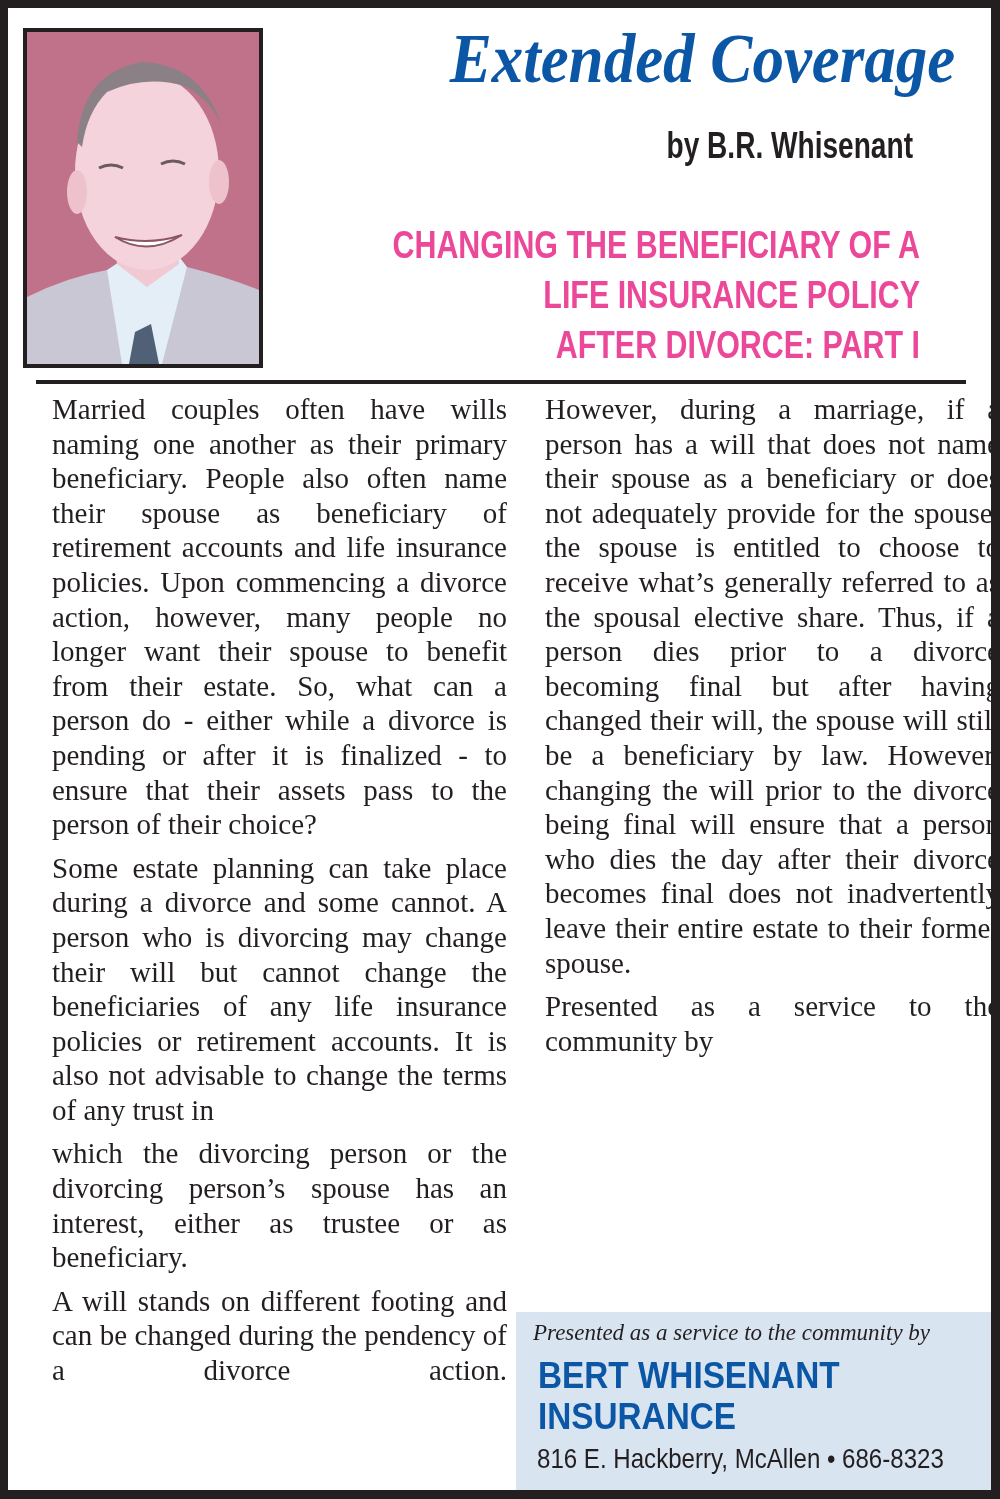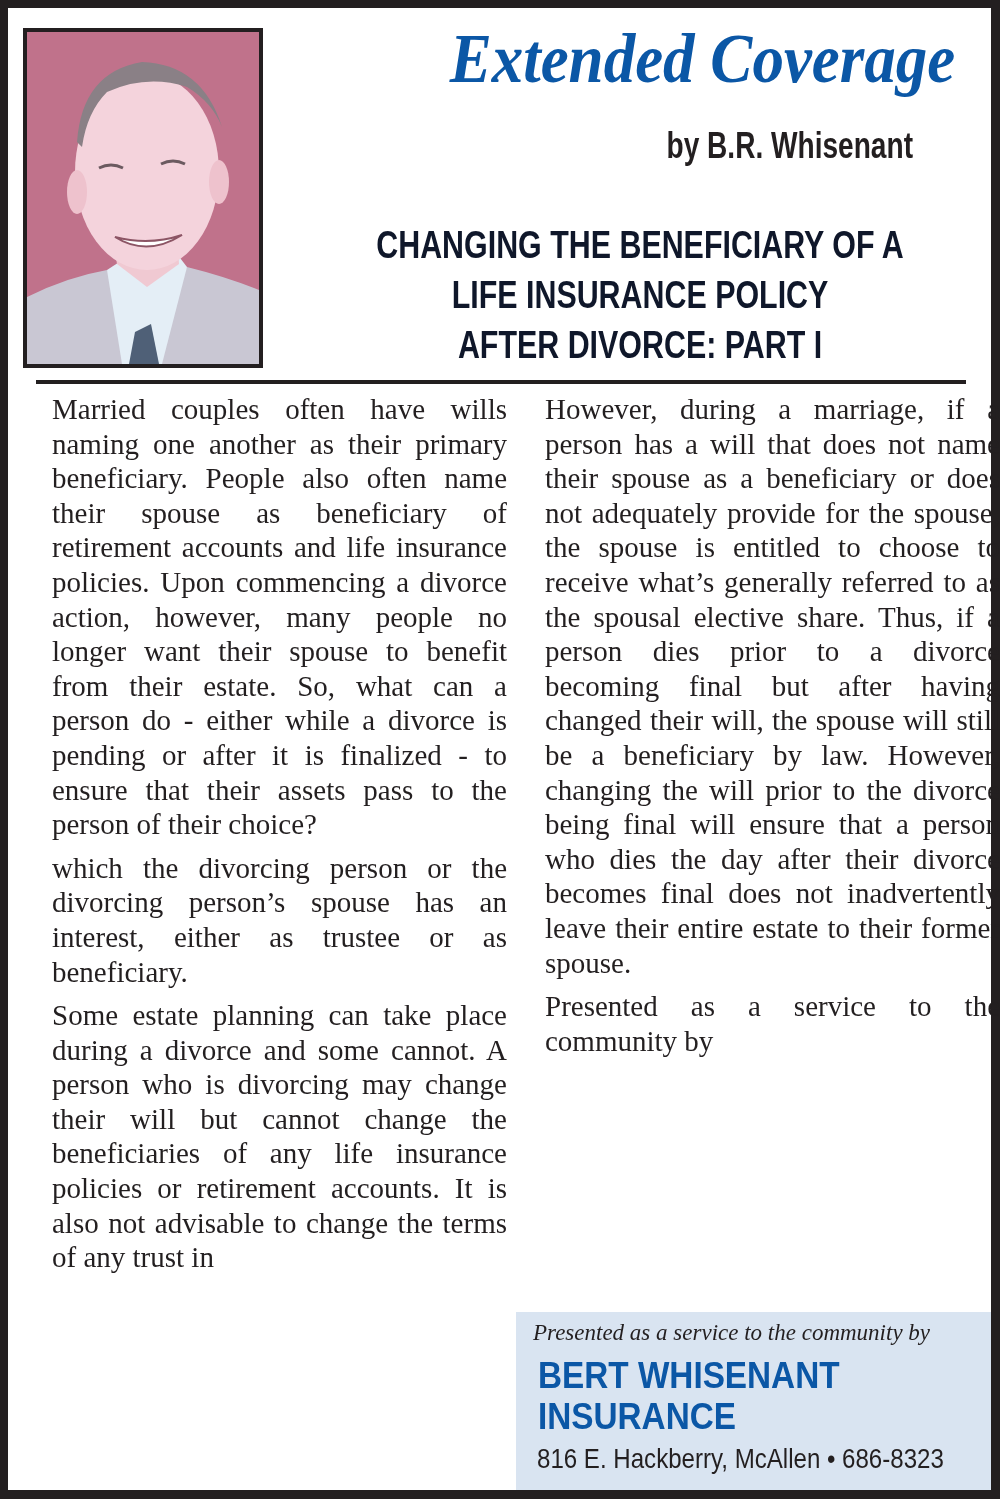--- a/index.html
+++ b/index.html
@@ -28,23 +28,23 @@
       letter-spacing: 0px; transform: scaleX(0.9); transform-origin: center;
       white-space: nowrap; margin-left: 6px;
     }
     .byline {
       font-family: "Liberation Sans", "DejaVu Sans", sans-serif;
       font-weight: bold; color: #231f20;
       font-size: 36px; line-height: 40px; margin-top: 22px;
       transform: scaleX(0.78); transform-origin: center; white-space: nowrap;
     }
     .headline {
-      position: absolute; left: 290px; top: 220px; width: 700px; text-align: center;
+      position: absolute; left: 290px; top: 220px; width: 700px; text-align: right;
       font-family: "Liberation Sans", "DejaVu Sans", sans-serif;
-      font-weight: bold; color: #0f172a; font-size: 38px; line-height: 50px;
+      font-weight: bold; color: #ec4899; font-size: 38px; line-height: 50px;
     }
     .headline div { transform: scaleX(0.8); transform-origin: center; white-space: nowrap; }
     .divider {
       position: absolute; left: 36px; top: 380px; width: 930px; height: 4px;
       background: #231f20;
     }
     .col {
       position: absolute; top: 392px;
       font-family: Liberation Serif, serif;
       color: #231f20; font-size: 29px; line-height: 34.6px;
@@ -114,22 +114,23 @@
 <div class="headline">
   <div>CHANGING THE BENEFICIARY OF A</div>
   <div>LIFE INSURANCE POLICY</div>
   <div>AFTER DIVORCE: PART I</div>
 </div>
 
 <div class="divider"></div>
 
 <div class="col col-left">
   <p>Married couples often have wills naming one another as their primary beneficiary. People also often name their spouse as beneficiary of retirement accounts and life insurance policies. Upon commencing a divorce action, however, many people no longer want their spouse to benefit from their estate. So, what can a person do - either while a divorce is pending or after it is finalized - to ensure that their assets pass to the person of their choice?</p>
+  <p>Some estate planning can take place during a divorce and some cannot. A person who is divorcing may change their will but cannot change the beneficiaries of any life insurance policies or retirement accounts. It is also not advisable to change the terms of any trust in</p>
   <p>which the divorcing person or the divorcing person’s spouse has an interest, either as trustee or as beneficiary.</p>
-  <p>Some estate planning can take place during a divorce and some cannot. A person who is divorcing may change their will but cannot change the beneficiaries of any life insurance policies or retirement accounts. It is also not advisable to change the terms of any trust in</p>
+  <p class="p-last-justify">A will stands on different footing and can be changed during the pendency of a divorce action.</p>
 </div>
 
 <div class="col col-right">
   <p>However, during a marriage, if a person has a will that does not name their spouse as a beneficiary or does not adequately provide for the spouse, the spouse is entitled to choose to receive what’s generally referred to as the spousal elective share. Thus, if a person dies prior to a divorce becoming final but after having changed their will, the spouse will still be a beneficiary by law. However, changing the will prior to the divorce being final will ensure that a person who dies the day after their divorce becomes final does not inadvertently leave their entire estate to their former spouse.</p>
   <p>Presented as a service to the community by</p>
 </div>
 
 <div class="sponsor">
   <div class="sponsor-tag">Presented as a service to the community by</div>
   <div class="sponsor-name">

